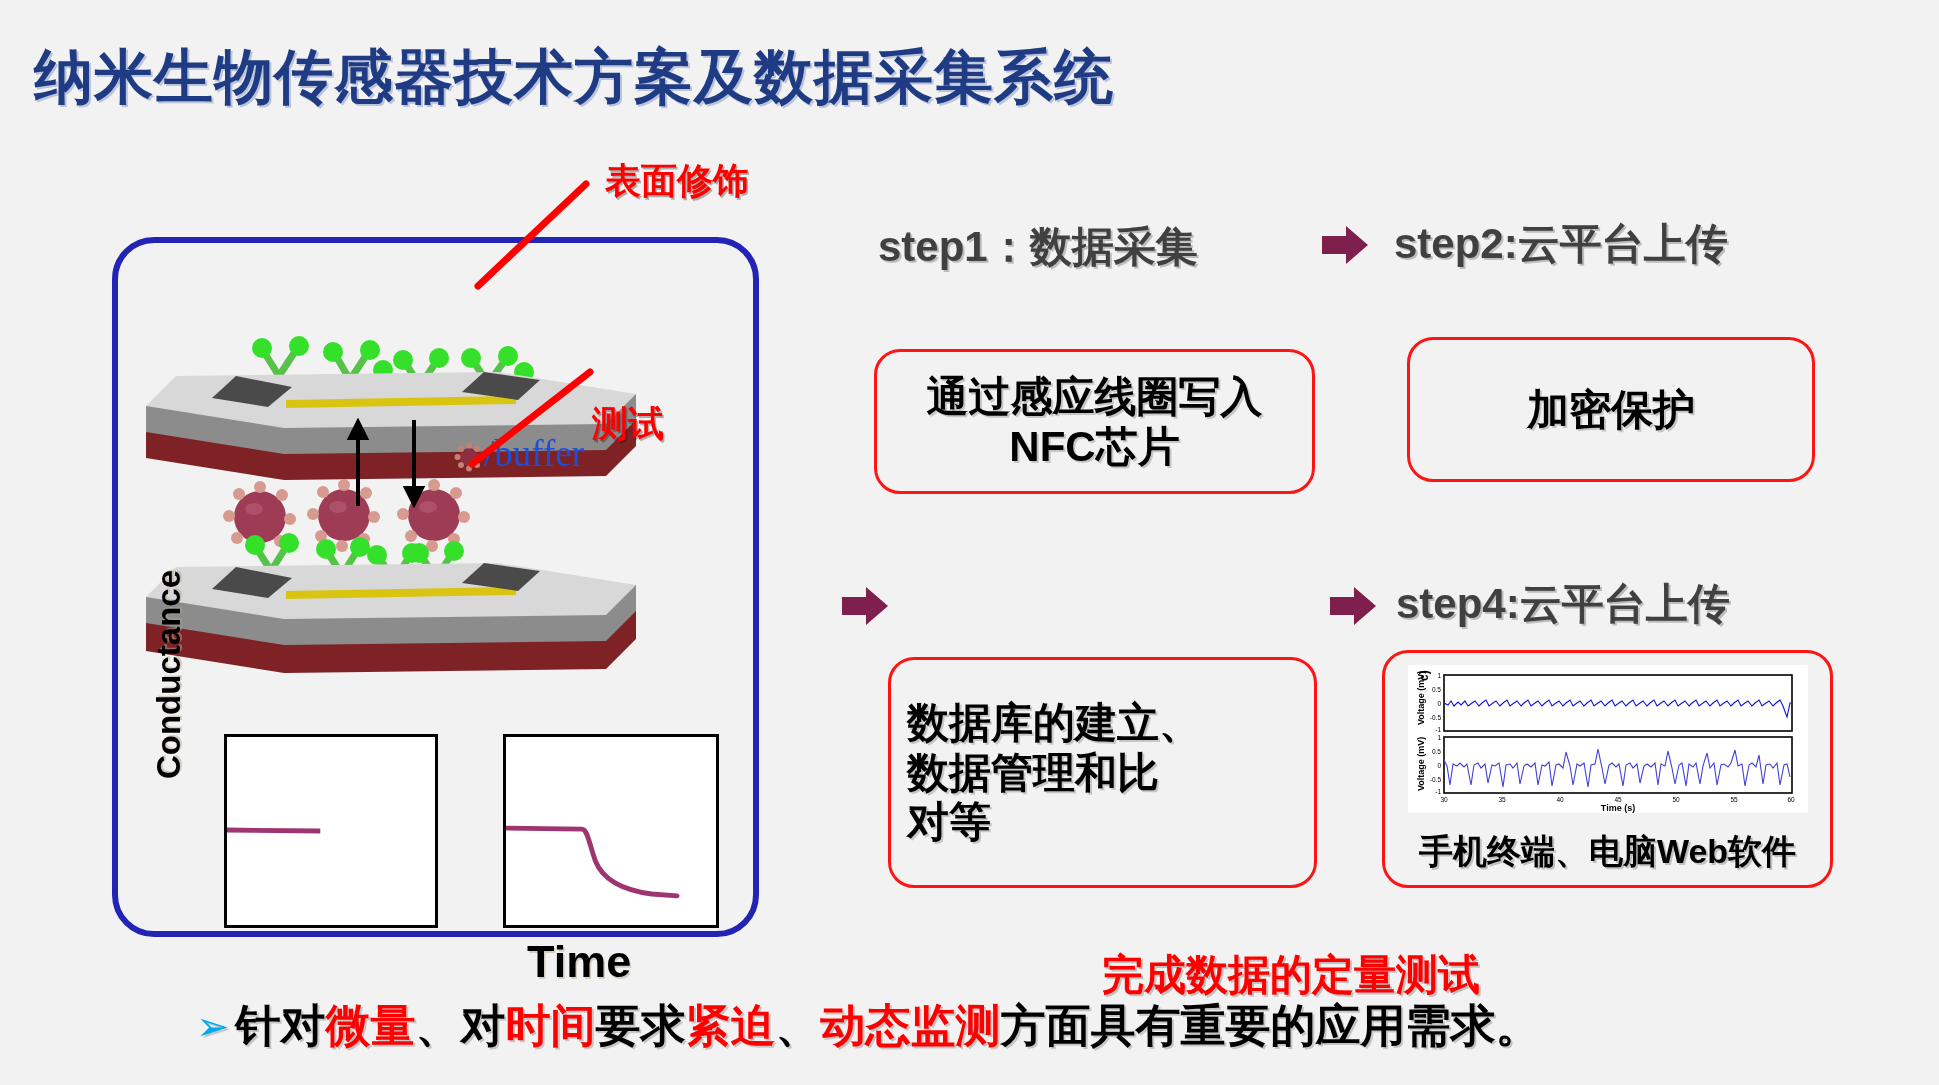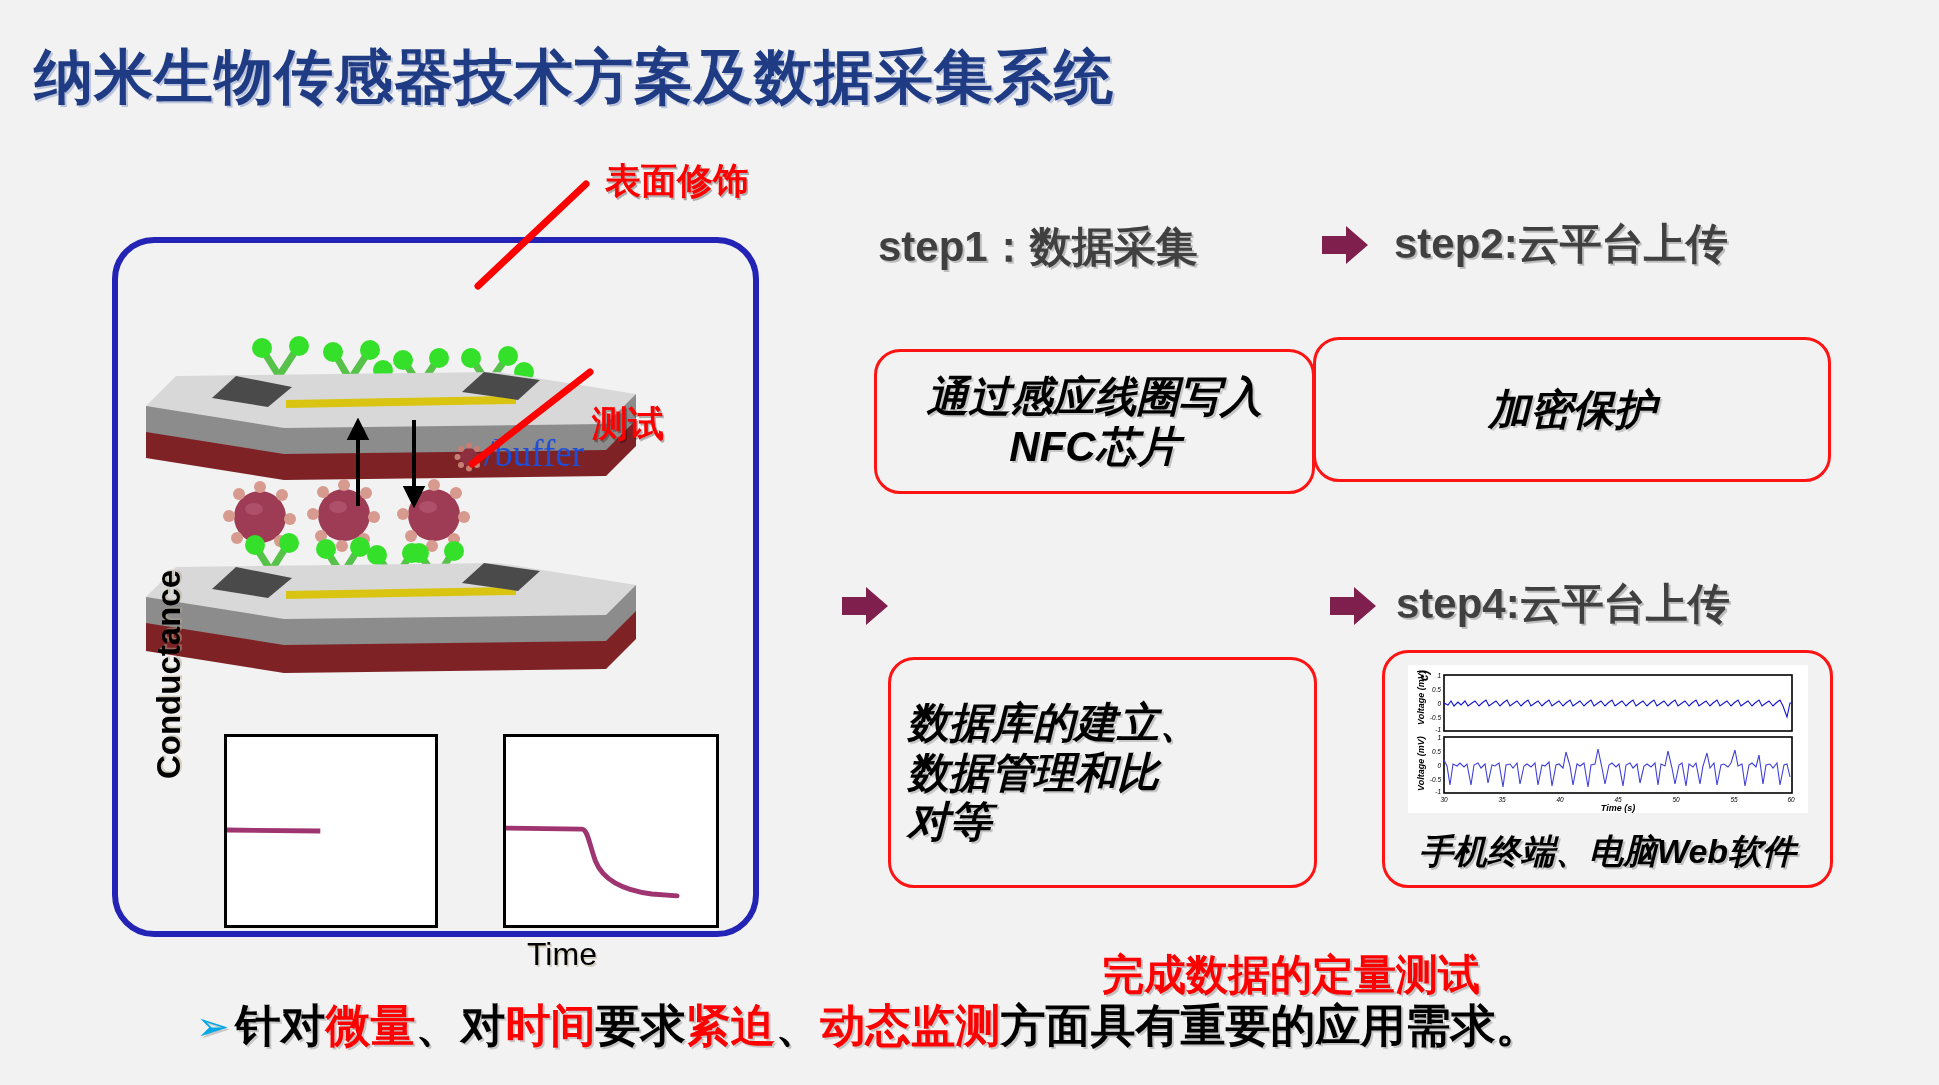--- a/index.html
+++ b/index.html
@@ -49,21 +49,21 @@
   
   .cond-axis-label {
     position: absolute; left: 150px; top: 570px;
     font-size: 33px; font-weight: bold; color: #000;
     writing-mode: vertical-rl; transform: rotate(180deg);
     letter-spacing: 0px;
     text-shadow: 1.5px 1.5px 0 rgba(180,170,140,0.5);
   }
   .time-axis-label {
     position: absolute; left: 527px; top: 936px;
-    font-size: 32px; font-weight: normal; color: #000;
+    font-size: 45px; font-weight: bold; color: #000;
     text-shadow: 1.5px 1.5px 0 rgba(180,170,140,0.5);
   }
   .cond-plot {
     position: absolute; background: #fff; border: 3px solid #000;
   }
   #cond-plot-before { left: 224px; top: 734px; width: 214px; height: 194px; }
   #cond-plot-after  { left: 503px; top: 734px; width: 216px; height: 194px; }
   .cond-plot svg { display: block; width: 100%; height: 100%; }
 
   
@@ -73,33 +73,33 @@
     text-shadow: 2px 2px 0 rgba(0,0,0,0.22);
   }
   .flow-arrow {
     position: absolute; width: 46px; height: 42px;
   }
   .flow-arrow svg { display: block; }
   .step-box {
     position: absolute;
     border: 3.5px solid #ff1414; border-radius: 26px;
     background: #f2f2f2;
-    display: flex; align-items: center; justify-content: center; font-style: italic;
+    display: flex; align-items: center; justify-content: center;
   }
   .step-box-text {
     font-size: 42px; font-weight: bold; color: #000; line-height: 1.18;
     text-shadow: 2px 2px 0 rgba(0,0,0,0.18);
     text-align: center; padding: 0 16px;
   }
   .step-box-text.left-al { text-align: left; width: 100%; }
 
   
   #box-step1 { left: 874px; top: 349px; width: 441px; height: 145px; }
   
-  #box-step2 { left: 1313px; top: 337px; width: 518px; height: 145px; }
+  #box-step2 { left: 1407px; top: 337px; width: 408px; height: 145px; }
   
   #box-step3 { left: 888px; top: 657px; width: 429px; height: 231px; }
   
   #box-step4 { left: 1382px; top: 650px; width: 451px; height: 238px;
                flex-direction: column; justify-content: flex-start; padding-top: 10px; }
 
   
   .sig-card {
     width: 400px; height: 148px; background: #fff;
     position: relative; margin-top: 2px;

